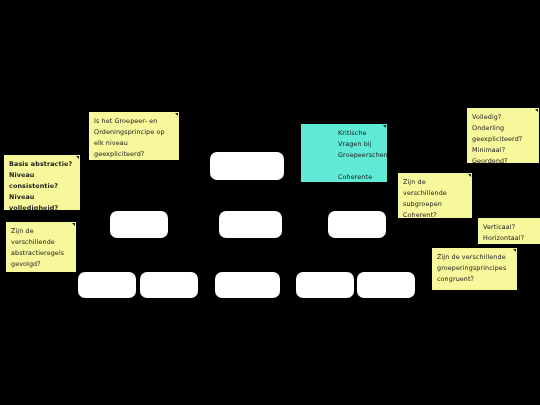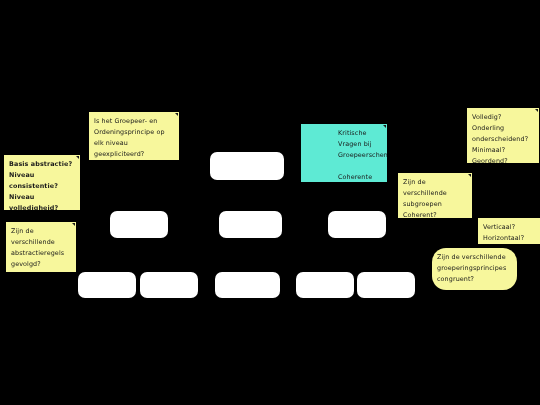--- a/index.html
+++ b/index.html
@@ -87,29 +87,29 @@
 gevolgd?</div>
 
   <div class="note" style="left: 301px; top: 124px; width: 86px; height: 58px; background: #5eead4; color: rgb(26, 26, 26); padding-left: 37px;">Kritische Vragen bij
 Groepeerschema's:
 
 Coherente
 Hierarchie</div>
 
   <div class="note" style="left: 467px; top: 108px; width: 72px; height: 55px; background: rgb(247, 247, 156); color: rgb(26, 26, 26);">Volledig?
 Onderling
-onderscheidend?
+geexpliciteerd?
 Minimaal?
 Geordend?</div>
 
   <div class="note" style="left: 398px; top: 173px; width: 74px; height: 45px; background: rgb(247, 247, 156); color: rgb(26, 26, 26);">Zijn de
 verschillende
 subgroepen
 Coherent?</div>
 
   <div class="note" style="left: 478px; top: 218px; width: 78px; height: 26px; background: rgb(247, 247, 156); color: rgb(26, 26, 26);">Verticaal?
 Horizontaal?</div>
 
-  <div class="note" style="left: 432px; top: 248px; width: 85px; height: 42px; background: rgb(247, 247, 156); color: rgb(26, 26, 26); border-radius: 14px;">Zijn de verschillende
+  <div class="note" style="left: 432px; top: 248px; width: 85px; height: 42px; background: rgb(247, 247, 156); color: rgb(26, 26, 26);">Zijn de verschillende
 groeperingsprincipes
 congruent?</div>
 
 </div>
 
 </body></html>

